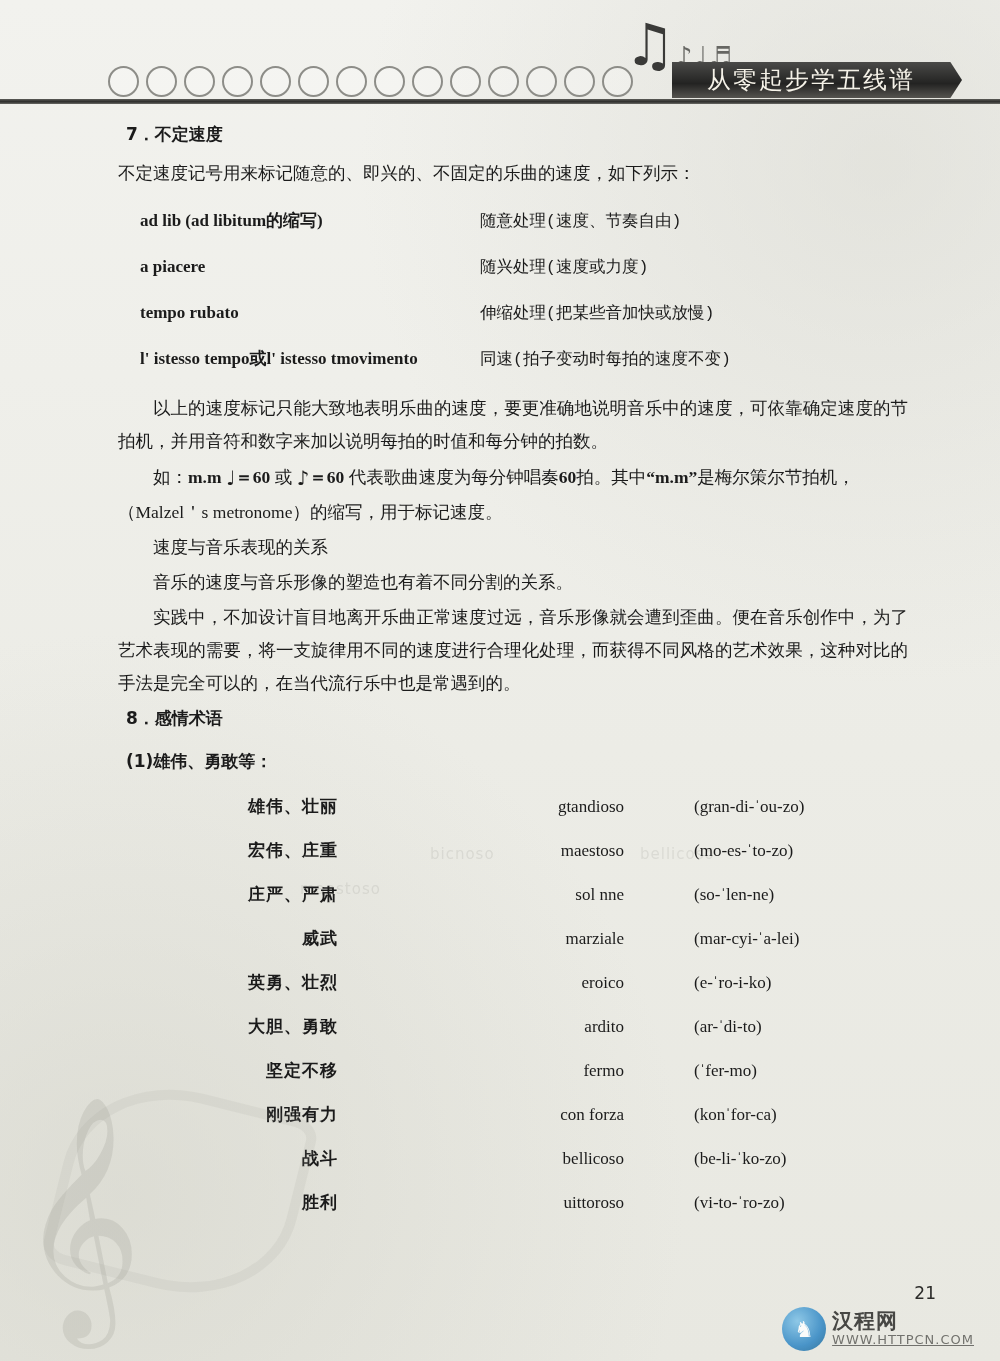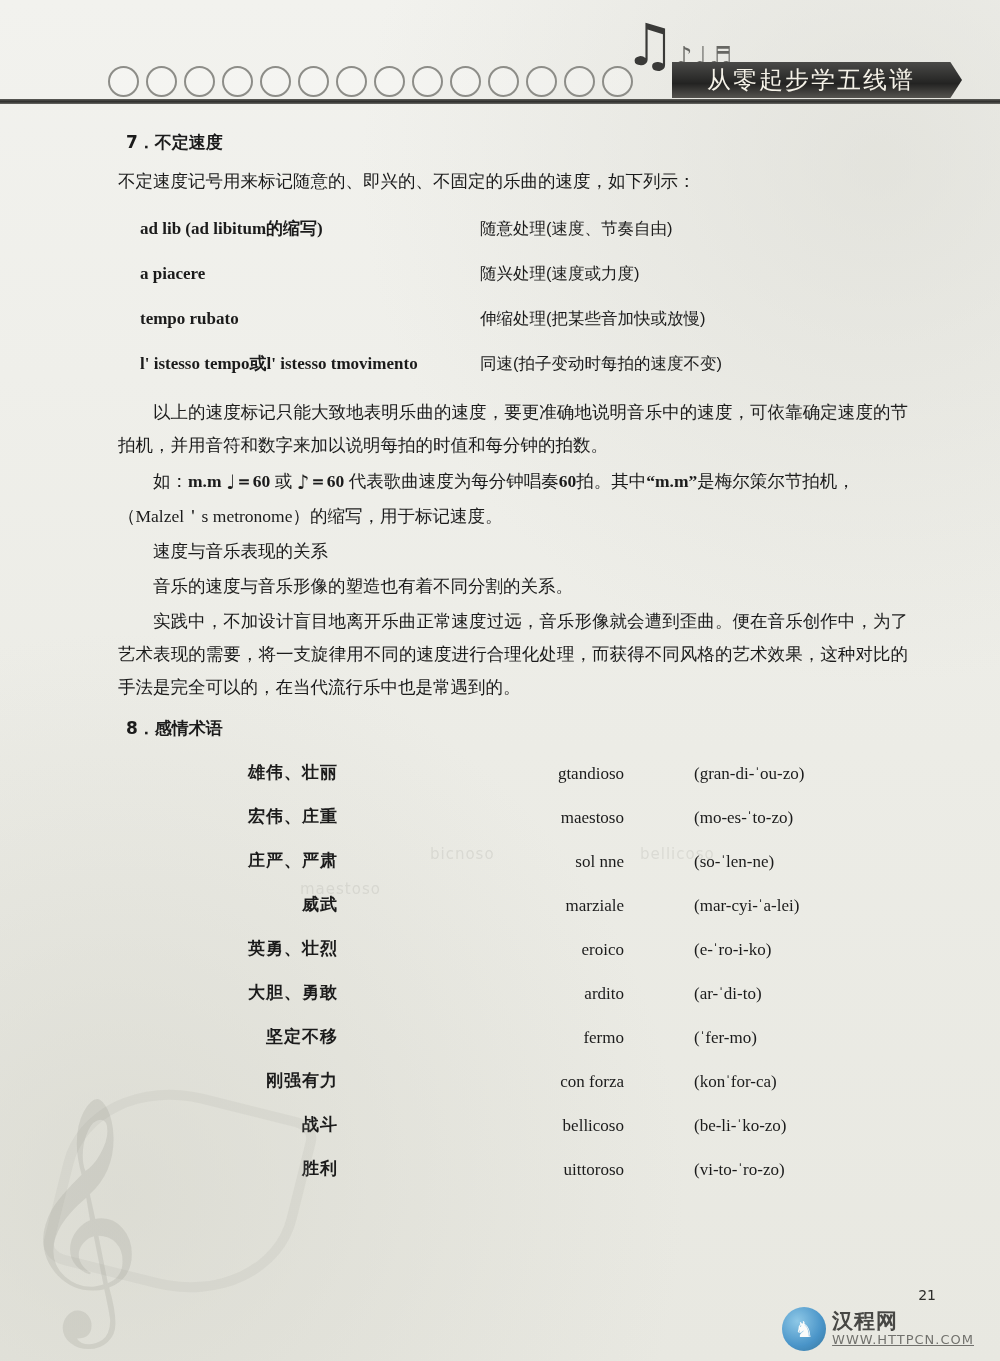--- a/index.html
+++ b/index.html
@@ -98,21 +98,21 @@
     left: 118px;
     top: 118px;
     width: 790px;
     font-size: 17.5px;
     line-height: 33px;
   }
   .h-item {
     font-family: "DejaVu Sans", sans-serif;
     font-weight: bold;
     font-size: 17px;
-    margin: 8px 0 6px 8px;
+    margin: 0 0 6px 8px;
   }
   p.para {
     margin: 0 0 2px 0;
     text-align: justify;
     text-justify: inter-ideograph;
   }
   p.indent {
     text-indent: 2em;
   }
   .term-table {
@@ -124,21 +124,21 @@
     vertical-align: baseline;
     font-size: 17px;
   }
   .term-table td.term {
     width: 340px;
     padding-left: 22px;
     font-family: "Liberation Serif", serif;
     font-weight: bold;
   }
   .term-table td.meaning {
-    font-family: Liberation Sans, sans-serif;
+    font-family: Liberation Mono, monospace;
     font-size: 16.5px;
   }
   .bold-it { font-weight: bold; }
   .metro {
     font-family: "Liberation Serif", serif;
     font-weight: bold;
   }
   .note-glyph {
     font-family: "DejaVu Sans", sans-serif;
     font-size: 20px;
@@ -153,21 +153,21 @@
   }
   .vocab td {
     padding: 5.5px 0;
     font-size: 17px;
     white-space: nowrap;
   }
   .vocab td.cn {
     width: 220px;
     text-align: right;
     padding-right: 0;
-    font-family: Liberation Mono, monospace;
+    font-family: Liberation Serif, serif;
     font-weight: bold;
     letter-spacing: 1px;
   }
   .vocab td.it {
     width: 200px;
     padding-left: 86px;
     font-family: "Liberation Serif", serif;
     text-align: right;
   }
   .vocab td.ph {
@@ -202,21 +202,21 @@
     font-family: "DejaVu Sans", sans-serif;
     font-size: 15px;
     pointer-events: none;
     letter-spacing: 1px;
     text-align: center;
   }
   .page-number {
     position: absolute;
     right: 64px;
     bottom: 58px;
-    font-size: 14px;
+    font-size: 17px;
     font-family: "DejaVu Sans", sans-serif;
     color: #2c2c2a;
   }
   .watermark {
     position: absolute;
     right: 26px;
     bottom: 10px;
     display: flex;
     align-items: center;
     gap: 6px;
@@ -322,20 +322,21 @@
       <span>代表歌曲速度为每分钟唱奏</span><span class="bold-it">60</span><span>拍。其中</span><span class="bold-it">“m.m”</span><span>是梅尔策尔节拍机，</span>
     </p>
 
     <p class="para">（Malzel＇s metronome）的缩写，用于标记速度。</p>
     <p class="para indent">速度与音乐表现的关系</p>
     <p class="para indent">音乐的速度与音乐形像的塑造也有着不同分割的关系。</p>
     <p class="para indent">实践中，不加设计盲目地离开乐曲正常速度过远，音乐形像就会遭到歪曲。便在音乐创作中，为了艺术表现的需要，将一支旋律用不同的速度进行合理化处理，而获得不同风格的艺术效果，这种对比的手法是完全可以的，在当代流行乐中也是常遇到的。</p>
 
     <div class="h-item">8．感情术语</div>
 
+    <div class="h-item" style="margin-top:10px;">(1)雄伟、勇敢等：</div>
 
     <table class="vocab">
       <tbody>
           <tr>
         <td class="cn">雄伟、壮丽</td>
         <td class="it">gtandioso</td>
         <td class="ph">(gran-di-ˈou-zo)</td>
       </tr>
       <tr>
         <td class="cn">宏伟、庄重</td>

